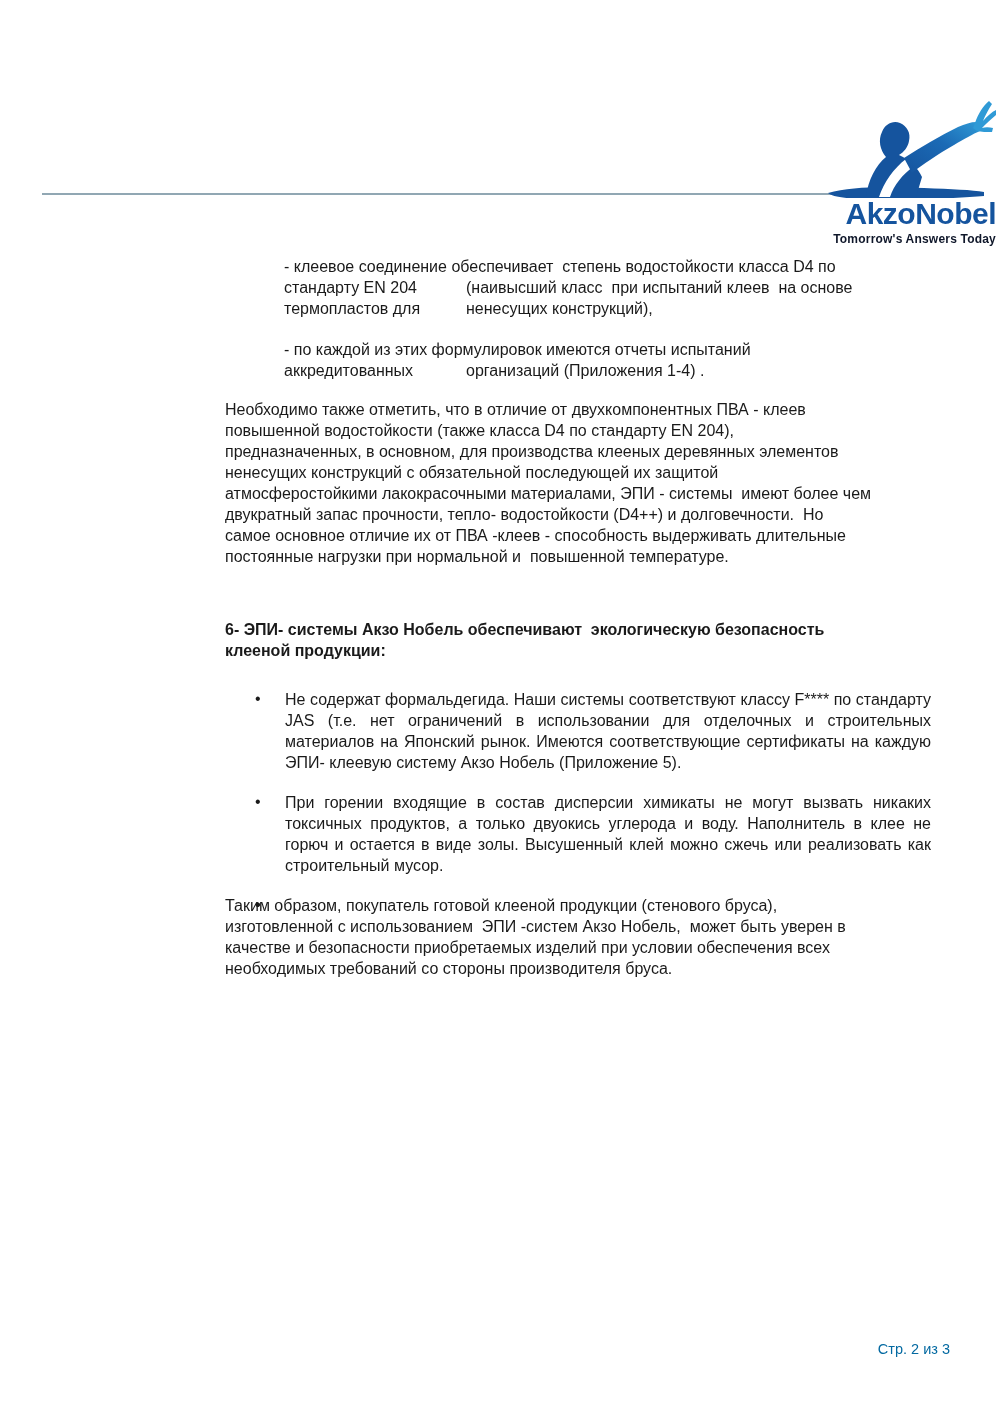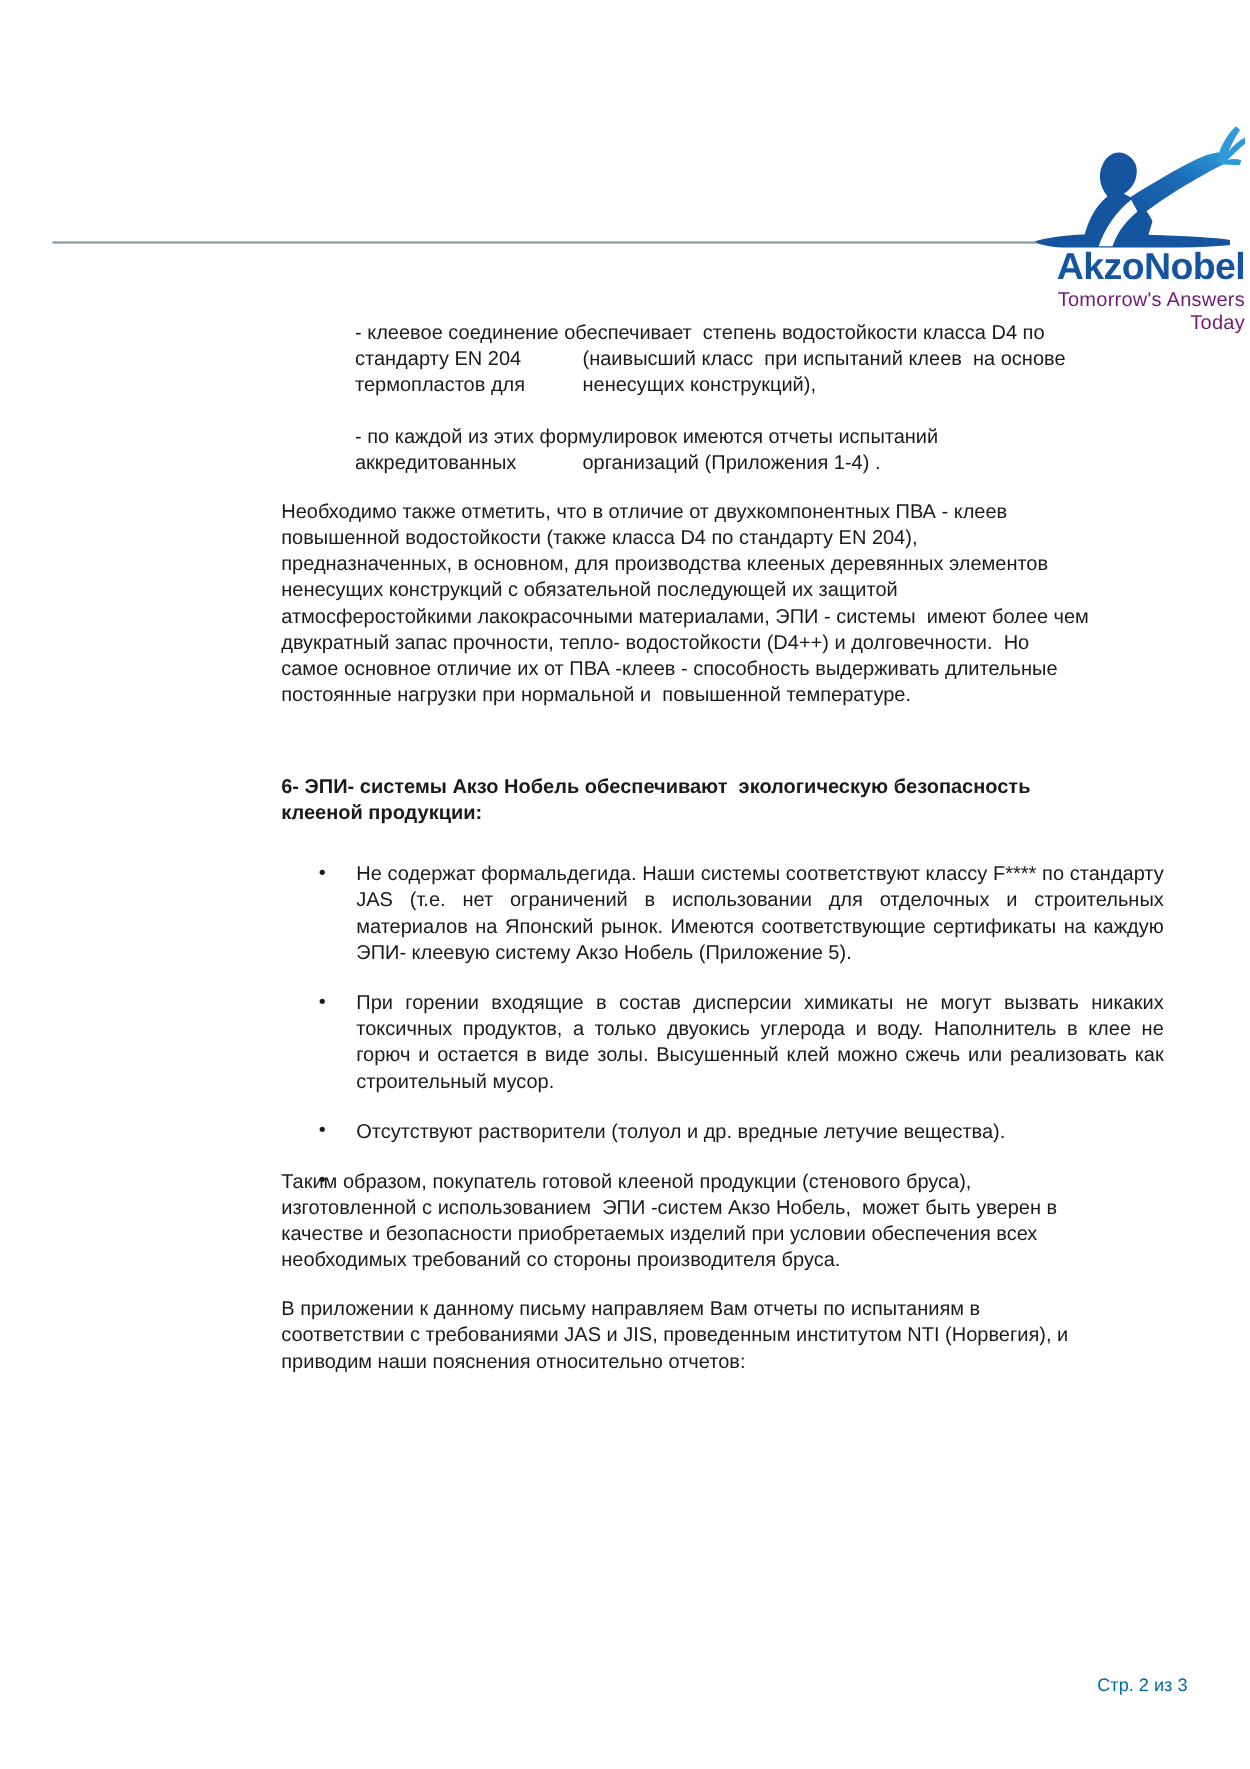--- a/index.html
+++ b/index.html
@@ -17,21 +17,21 @@
     position:absolute; top:98px; right:52px; width:172px;
     text-align:right; z-index:2;
   }
   .logo svg { display:block; margin-left:auto; }
   .wordmark {
     font-size:30px; font-weight:bold; color:#15549e;
     letter-spacing:-0.5px; line-height:32px; margin-top:0;
     font-family:"Liberation Sans", sans-serif;
   }
   .tagline {
-    font-size:16px; color:#701a75; margin-top:2px; letter-spacing:0.2px;
+    font-size:12px; color:#0f172a; margin-top:2px; letter-spacing:0.2px;font-weight:bold;
   }
   
   .content {
     position:absolute; left:225px; top:256px; width:706px;
     font-size:16px; line-height:21px;
   }
   .dash-item {
     margin:0 0 20px 59px;
     white-space:pre-wrap;
     tab-size:182px;
@@ -106,29 +106,26 @@
 двукратный запас прочности, тепло- водостойкости (D4++) и долговечности.  Но
 самое основное отличие их от ПВА -клеев - способность выдерживать длительные
 постоянные нагрузки при нормальной и  повышенной температуре.</p>
 
     <h2 class="section-heading">6- ЭПИ- системы Акзо Нобель обеспечивают  экологическую безопасность
 клееной продукции:</h2>
 
     <ul class="bullet-list">
       <li><span class="bullet-marker">•</span><span>Не содержат формальдегида. Наши системы соответствуют классу  F**** по стандарту JAS (т.е. нет ограничений в использовании для отделочных и строительных материалов  на Японский рынок. Имеются соответствующие сертификаты на каждую ЭПИ- клеевую систему Акзо Нобель (Приложение 5).</span></li>
       <li><span class="bullet-marker">•</span><span>При горении входящие в состав дисперсии химикаты не могут вызвать никаких токсичных продуктов, а только двуокись углерода и воду. Наполнитель в клее не горюч и остается в виде золы. Высушенный клей можно сжечь или реализовать как строительный мусор.</span></li>
-      <li><span class="bullet-marker">•</span><span>Отсутствуют  растворители (толуол и др. вредные летучие вещества).</span></li>
+      <li><span class="bullet-marker">•</span></li>
       <li><span class="bullet-marker">•</span></li>
     </ul>
 
     <p class="para">Таким образом, покупатель готовой клееной продукции (стенового бруса),
 изготовленной с использованием  ЭПИ -систем Акзо Нобель,  может быть уверен в
 качестве и безопасности приобретаемых изделий при условии обеспечения всех
 необходимых требований со стороны производителя бруса.</p>
-    <p class="para">В приложении к данному письму направляем Вам отчеты по испытаниям в
-соответствии с требованиями JAS и JIS, проведенным институтом NTI (Норвегия), и
-приводим наши пояснения относительно отчетов:</p>
 
   </div>
 
   <div class="footer-page-number">Стр. 2 из 3</div>
 
 </div>
 
 </body></html>

